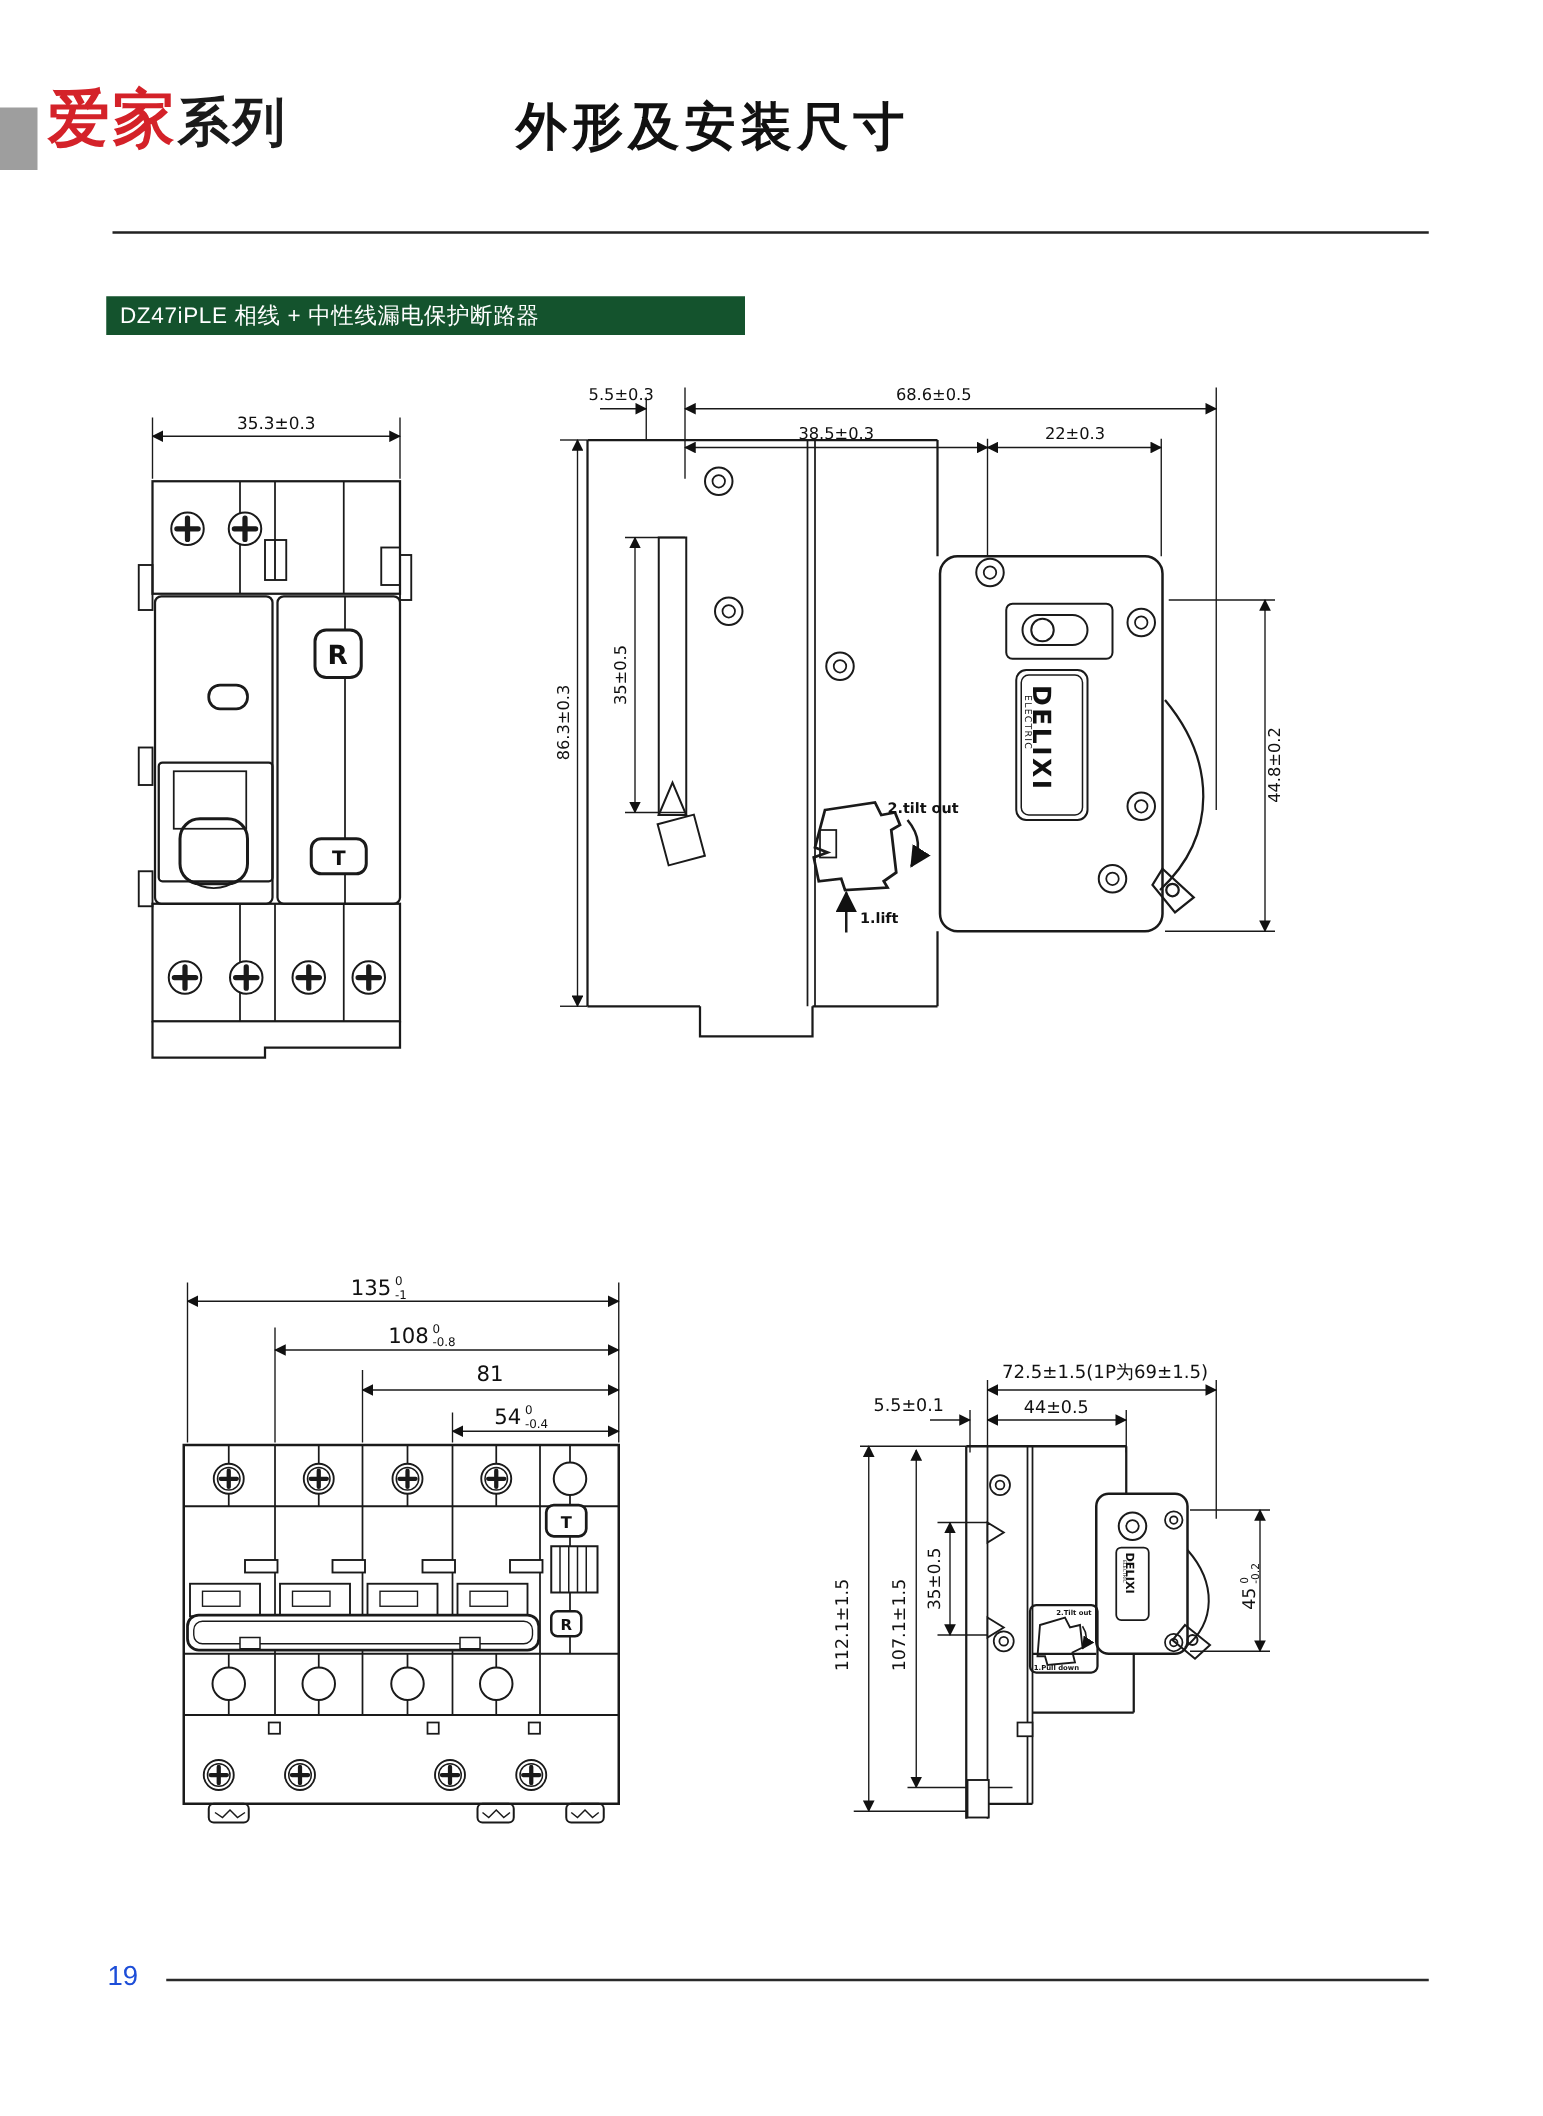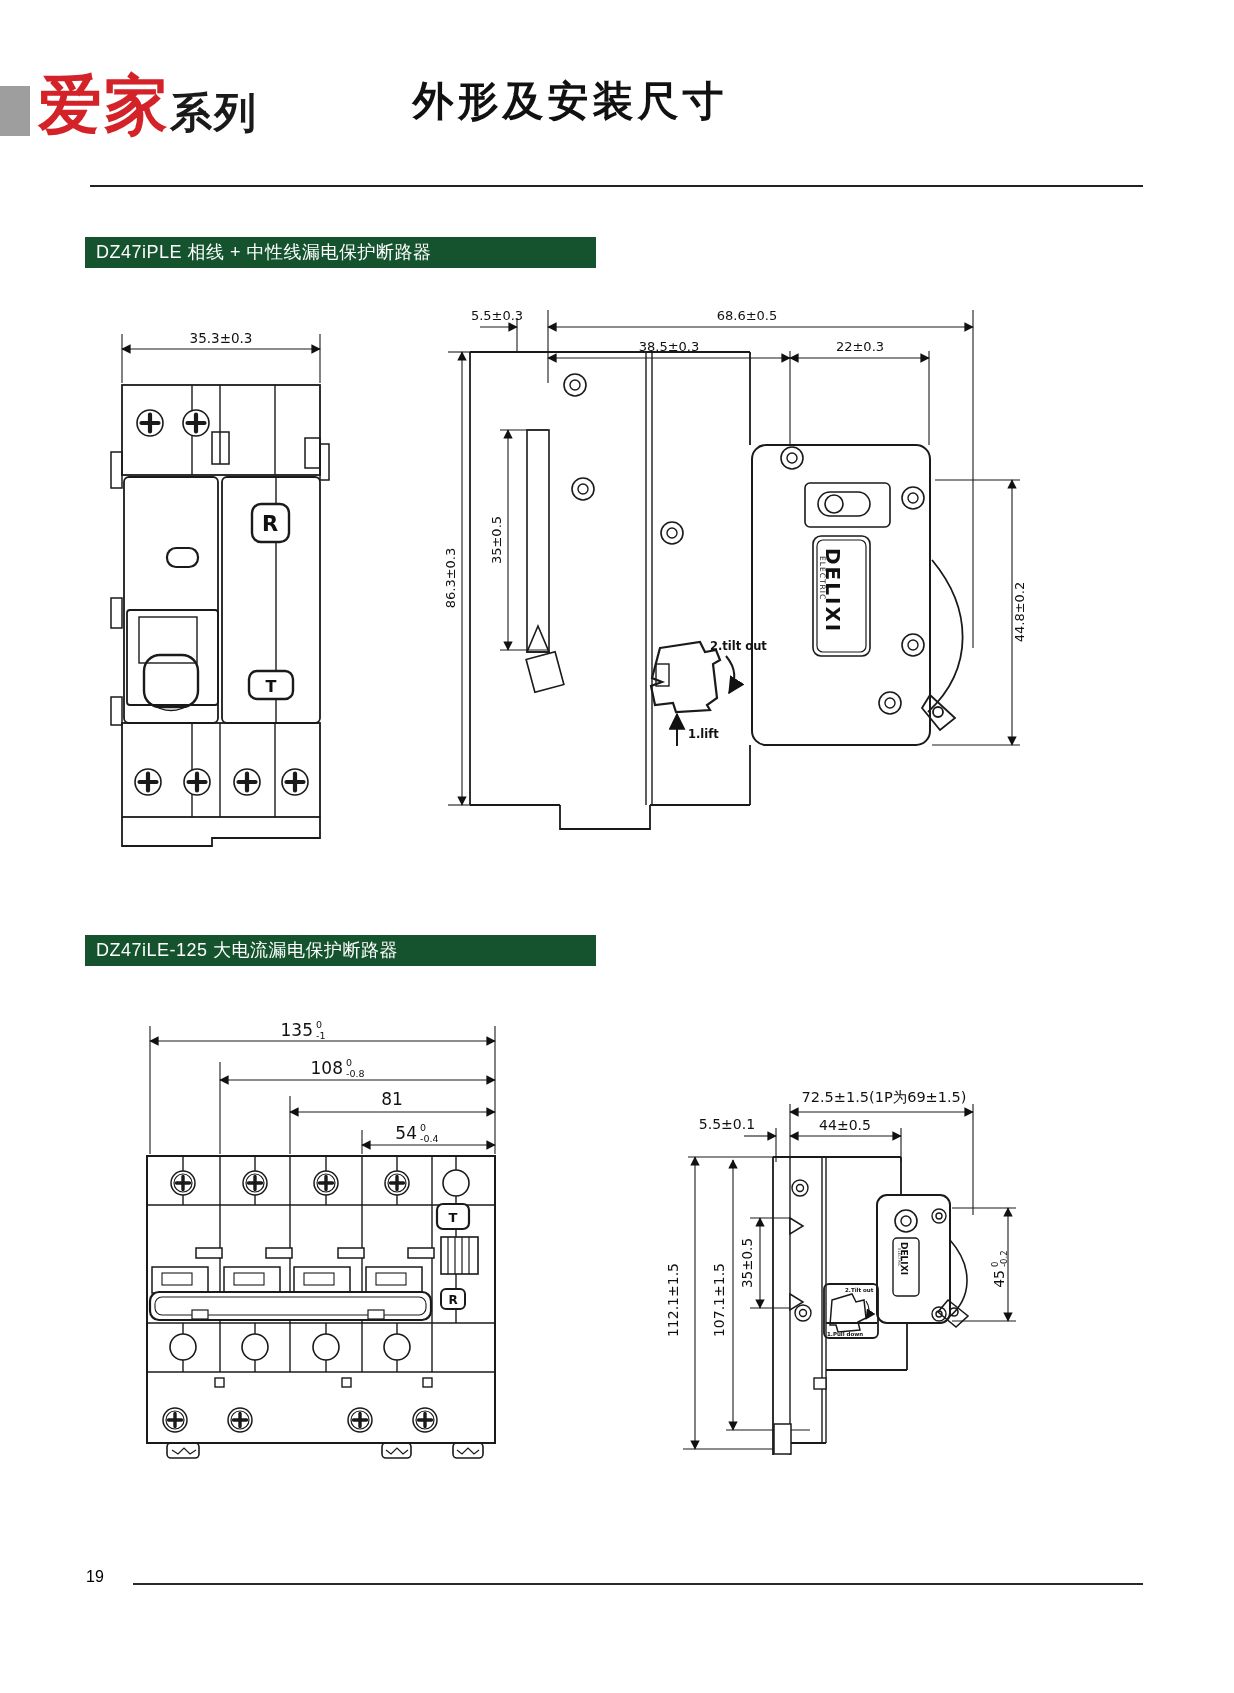--- a/index.html
+++ b/index.html
@@ -1,53 +1,52 @@
 <!DOCTYPE html>
 <html><head>
 <meta charset="utf-8">
 <style>
   html,body{margin:0;padding:0;background:#e8e8e8;}
   .page{position:relative;width:1234px;height:1693px;background:#ffffff;margin:0 auto;
         font-family:"Liberation Sans",sans-serif;color:#1a1a1a;overflow:hidden;}
   
   .gray-block{position:absolute;left:0;top:86px;width:30px;height:50px;background:#9e9e9e;}
   .logo{position:absolute;left:38px;top:62px;display:flex;align-items:baseline;}
-  .logo .red{font-size:64px;font-weight:bold;color:#d42229;letter-spacing:2px;}
+  .logo .red{font-size:50px;font-weight:bold;color:#d42229;letter-spacing:2px;}
   .logo .blk{font-size:42px;font-weight:bold;color:#1a1a1a;letter-spacing:2px;}
   .page-title{position:absolute;left:0;top:74px;width:1140px;text-align:center;
         font-size:41px;font-weight:bold;letter-spacing:4px;color:#111;}
   .top-rule{position:absolute;left:90px;top:185px;width:1053px;height:2px;background:#222;}
   
   .banner{position:absolute;left:85px;width:511px;height:31px;background:#14532d;
         color:#fff;font-size:18px;line-height:31px;padding-left:11px;box-sizing:border-box;
         letter-spacing:0.5px;white-space:nowrap;}
   #banner1{top:237px;}
   #banner2{top:935px;}
   
   .draw{position:absolute;left:0;top:0;width:1234px;height:1693px;}
   
-  .page-num{position:absolute;left:86px;top:1568px;font-size:16px;color:#000000;}
+  .page-num{position:absolute;left:86px;top:1568px;font-size:22px;color:#1d4ed8;}
   .foot-rule{position:absolute;left:133px;top:1583px;width:1010px;height:2px;background:#2a2a2a;}
   svg text{font-family:"DejaVu Sans",sans-serif;fill:#111;}
 </style>
 </head>
 <body>
 
 <div class="page">
 
   <div class="gray-block"></div>
   <div class="logo">
     <span class="red">爱家</span>
     <span class="blk">系列</span>
   </div>
   <div class="page-title">外形及安装尺寸</div>
   <div class="top-rule"></div>
 
   <div class="banner" id="banner1">DZ47iPLE 相线 + 中性线漏电保护断路器</div>
-  <div class="banner" id="banner2">DZ47iLE-125 大电流漏电保护断路器</div>
 
   <svg class="draw" viewBox="0 0 1234 1693">
     <defs>
       <marker id="ar" viewBox="0 0 10 10" refX="9.2" refY="5" markerWidth="8.5" markerHeight="8.5" orient="auto-start-reverse">
         <path d="M0,0 L10,5 L0,10 Z" fill="#111"></path>
       </marker>
       <g id="scrX" stroke="#1a1a1a" fill="#fff">
         <circle r="13" stroke-width="1.6"></circle>
         <path d="M-8.5,0H8.5M0,-8.5V8.5" stroke-width="4.2" stroke-linecap="round" fill="none"></path>
       </g>

